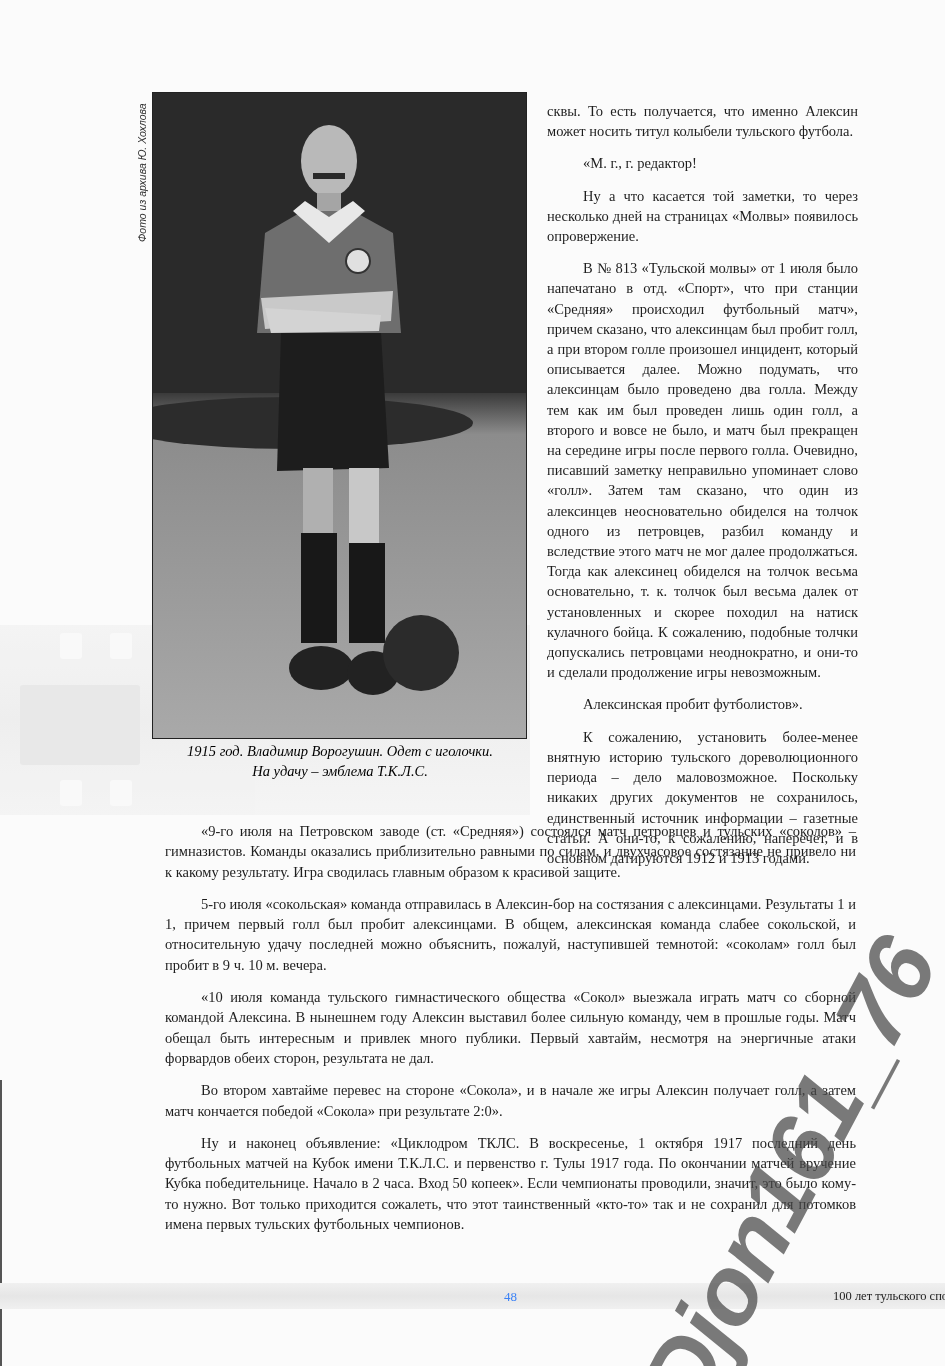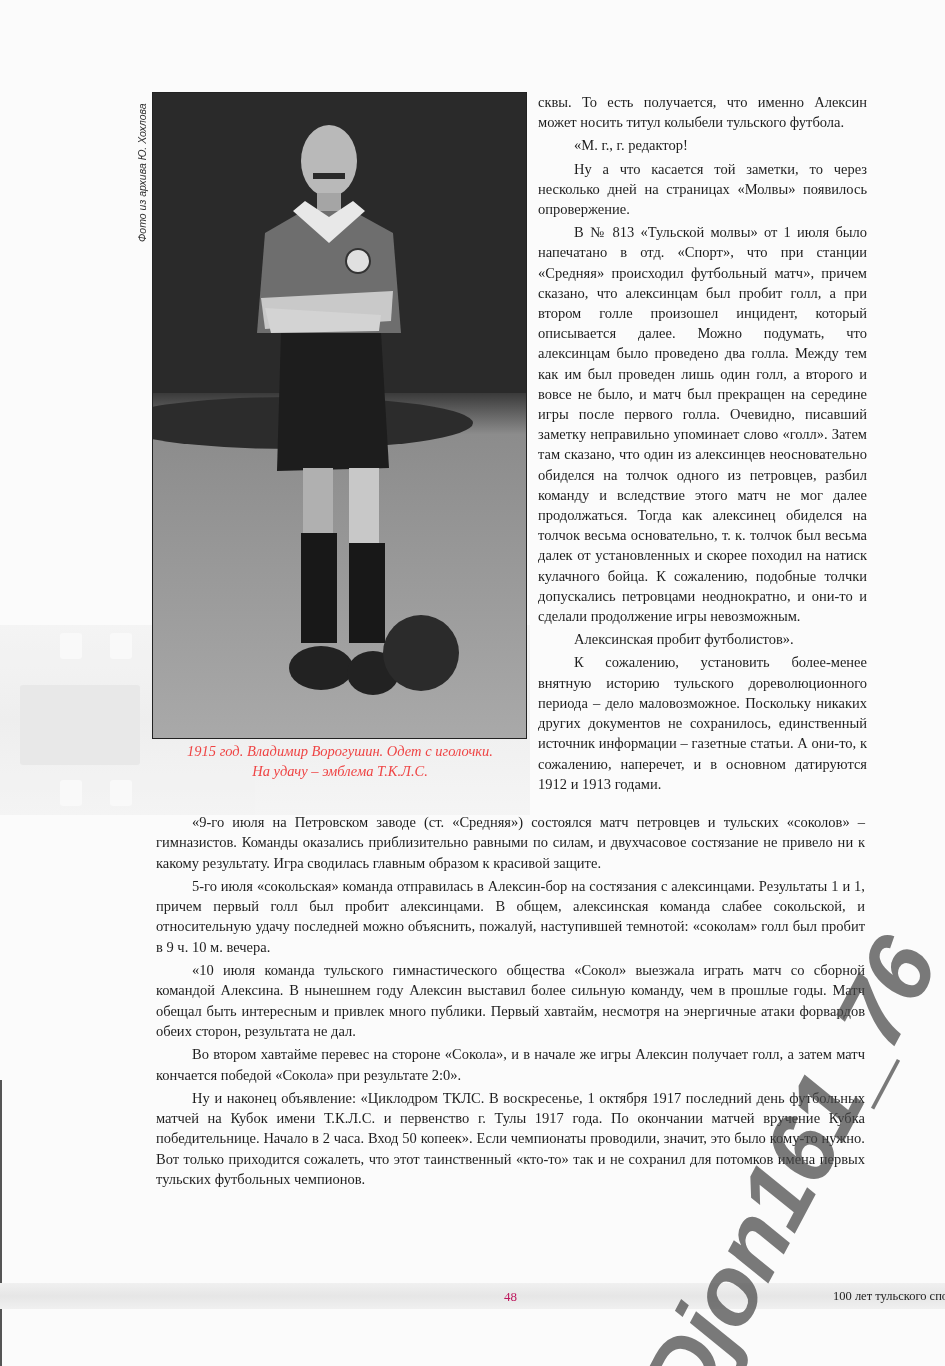--- a/index.html
+++ b/index.html
@@ -24,38 +24,38 @@
     position:absolute; width:22px; height:26px; background:#f9f9f9; border-radius:3px;
   }
   .photo {
     position:absolute; left:152px; top:92px; width:373px; height:645px;
     border:1.5px solid #222; overflow:hidden; background:#2c2c2c;
   }
   .photo svg { display:block; }
   .caption {
     position:absolute; left:150px; top:741px; width:380px;
     text-align:center; font-style:italic; font-size:14.5px; line-height:20px;
-    color:#ef4444;
+    color:#000000;
   }
   .col-right {
     position:absolute; left:535px; top:89px; width:335px;
     font-size:14.5px; line-height:20.2px; text-align:justify;
   }
-  .col-right p, .full p { margin:3px; text-indent:36px; }
+  .col-right p, .full p { margin:12px; text-indent:36px; }
   .col-right p.sig { text-indent:36px; }
   .full {
     position:absolute; left:153px; top:809px; width:715px;
     font-size:14.5px; line-height:20.3px; text-align:justify;
   }
   .footer-band {
     position:absolute; left:0; top:1283px; width:945px; height:26px;
     background:linear-gradient(180deg, #f0f0f0, #e6e6e6 50%, #f0f0f0);
   }
   .page-num {
-    position:absolute; left:504px; top:1289px; font-size:13px; color:#be185d;
+    position:absolute; left:504px; top:1289px; font-size:13px; color:#3b82f6;
   }
   .running-title {
     position:absolute; left:833px; top:1289px; font-size:12.5px; color:#222; white-space:nowrap;
   }
   .left-edge {
     position:absolute; left:0; top:1080px; width:6px; height:286px;
     border-left:2px solid #555;
   }
   .watermark {
     position:absolute; left:560px; top:905px; width:520px; height:110px;

